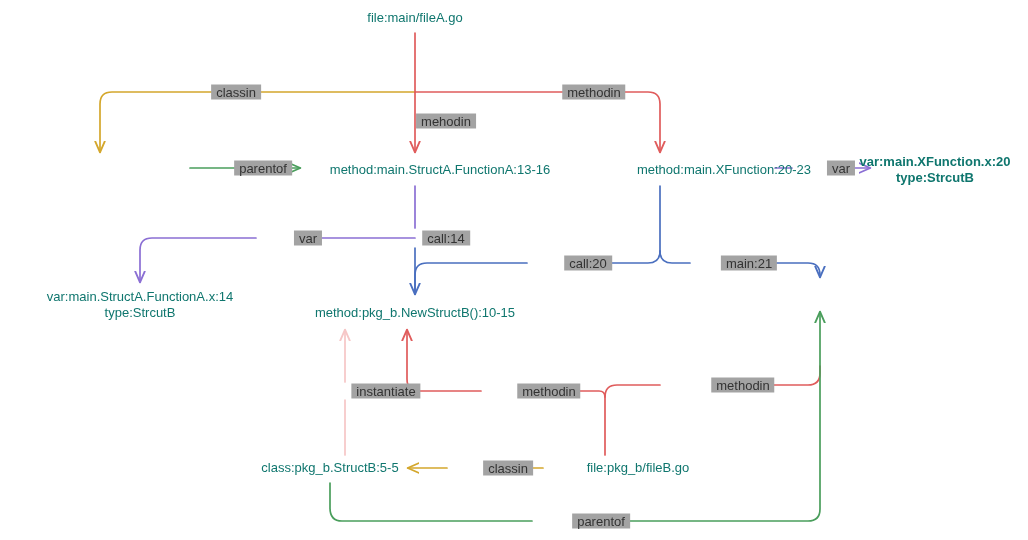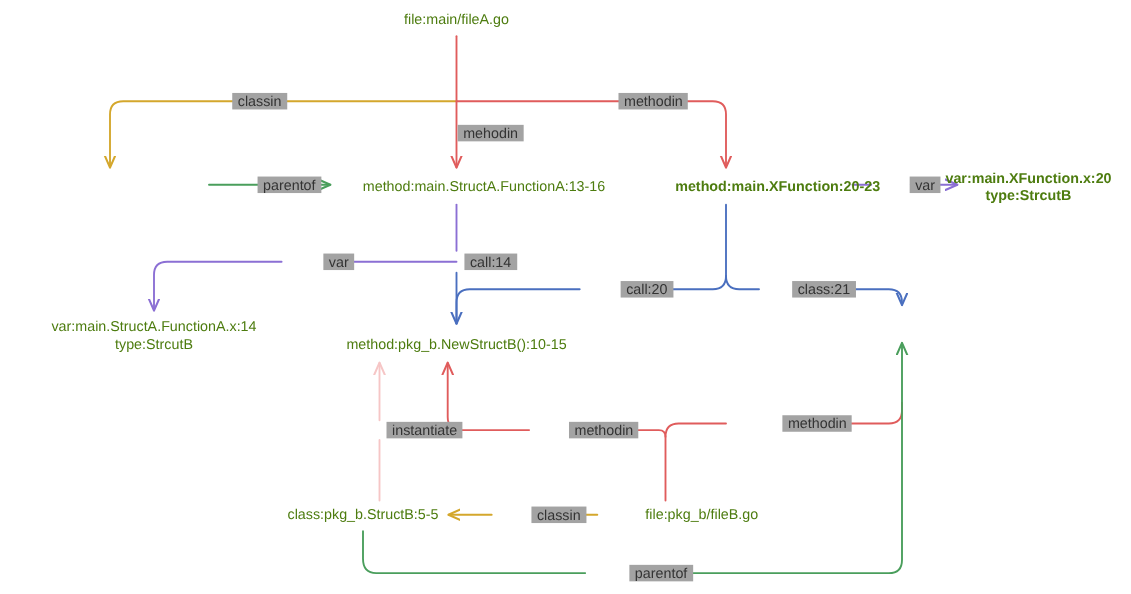--- a/index.html
+++ b/index.html
@@ -17,21 +17,21 @@
   }
   #edge-layer {
     position: absolute;
     left: 0;
     top: 0;
     width: 1028px;
     height: 540px;
   }
   .node {
     position: absolute;
-    color: #4d7c0f;
+    color: #0f766e;
     font-size: 13px;
     line-height: 16px;
     text-align: center;
     white-space: pre;
     transform: translate(-50%, -50%);
     user-select: none;
   }
   .edge-label {
     position: absolute;
     color: #333333;
@@ -120,21 +120,21 @@
       <path d="M330,483 L330,508 Q330,521 342,521 L532,521" stroke="#4a9e5c"></path>
       <path d="M608,521 L808,521 Q820,521 820,509 L820,312" stroke="#4a9e5c" marker-end="url(#ar-green)"></path>
     </g>
   </svg>
 
   <div class="node" style="left:415px; top:18px;">file:main/fileA.go</div>
 
 
   <div class="node" style="left:440px; top:170px;">method:main.StructA.FunctionA:13-16</div>
 
-  <div class="node" style="left:707px; top:170px;font-weight:bold;">method:main.XFunction:20-23</div>
+  <div class="node" style="left:724px; top:170px;">method:main.XFunction:20-23</div>
 
   <div class="node" style="left:935px; top:170px;font-weight:bold;">var:main.XFunction.x:20
 type:StrcutB</div>
 
   <div class="node" style="left:140px; top:305px;">var:main.StructA.FunctionA.x:14
 type:StrcutB</div>
 
   <div class="node" style="left:415px; top:313px;">method:pkg_b.NewStructB():10-15</div>
 
 
@@ -151,21 +151,21 @@
   <div class="edge-label" style="left:232px; top:168px;">parentof</div>
 
   <div class="edge-label" style="left:810px; top:168px;">var</div>
 
   <div class="edge-label" style="left:277px; top:238px;">var</div>
 
   <div class="edge-label" style="left:415px; top:238px;">call:14</div>
 
   <div class="edge-label" style="left:557px; top:263px;">call:20</div>
 
-  <div class="edge-label" style="left:718px; top:263px;">class:21</div>
+  <div class="edge-label" style="left:718px; top:263px;">main:21</div>
 
   <div class="edge-label" style="left:355px; top:391px;">instantiate</div>
 
   <div class="edge-label" style="left:518px; top:391px;">methodin</div>
 
   <div class="edge-label" style="left:712px; top:385px;">methodin</div>
 
   <div class="edge-label" style="left:477px; top:468px;">classin</div>
 
   <div class="edge-label" style="left:570px; top:521px;">parentof</div>

